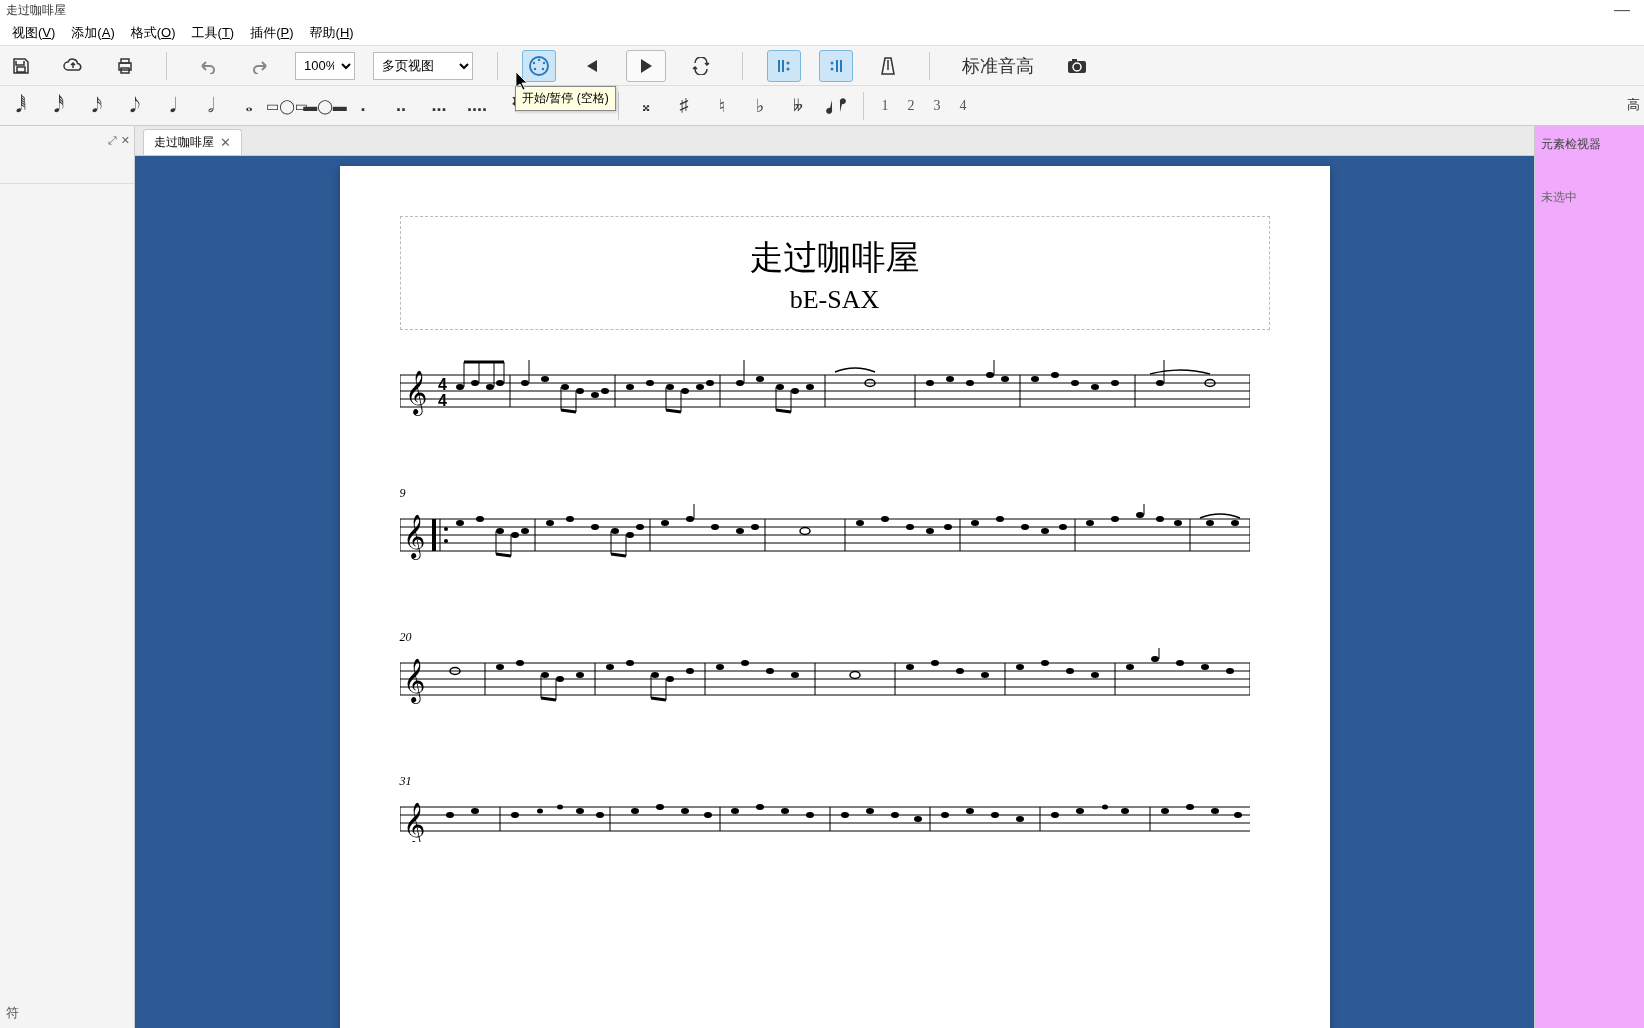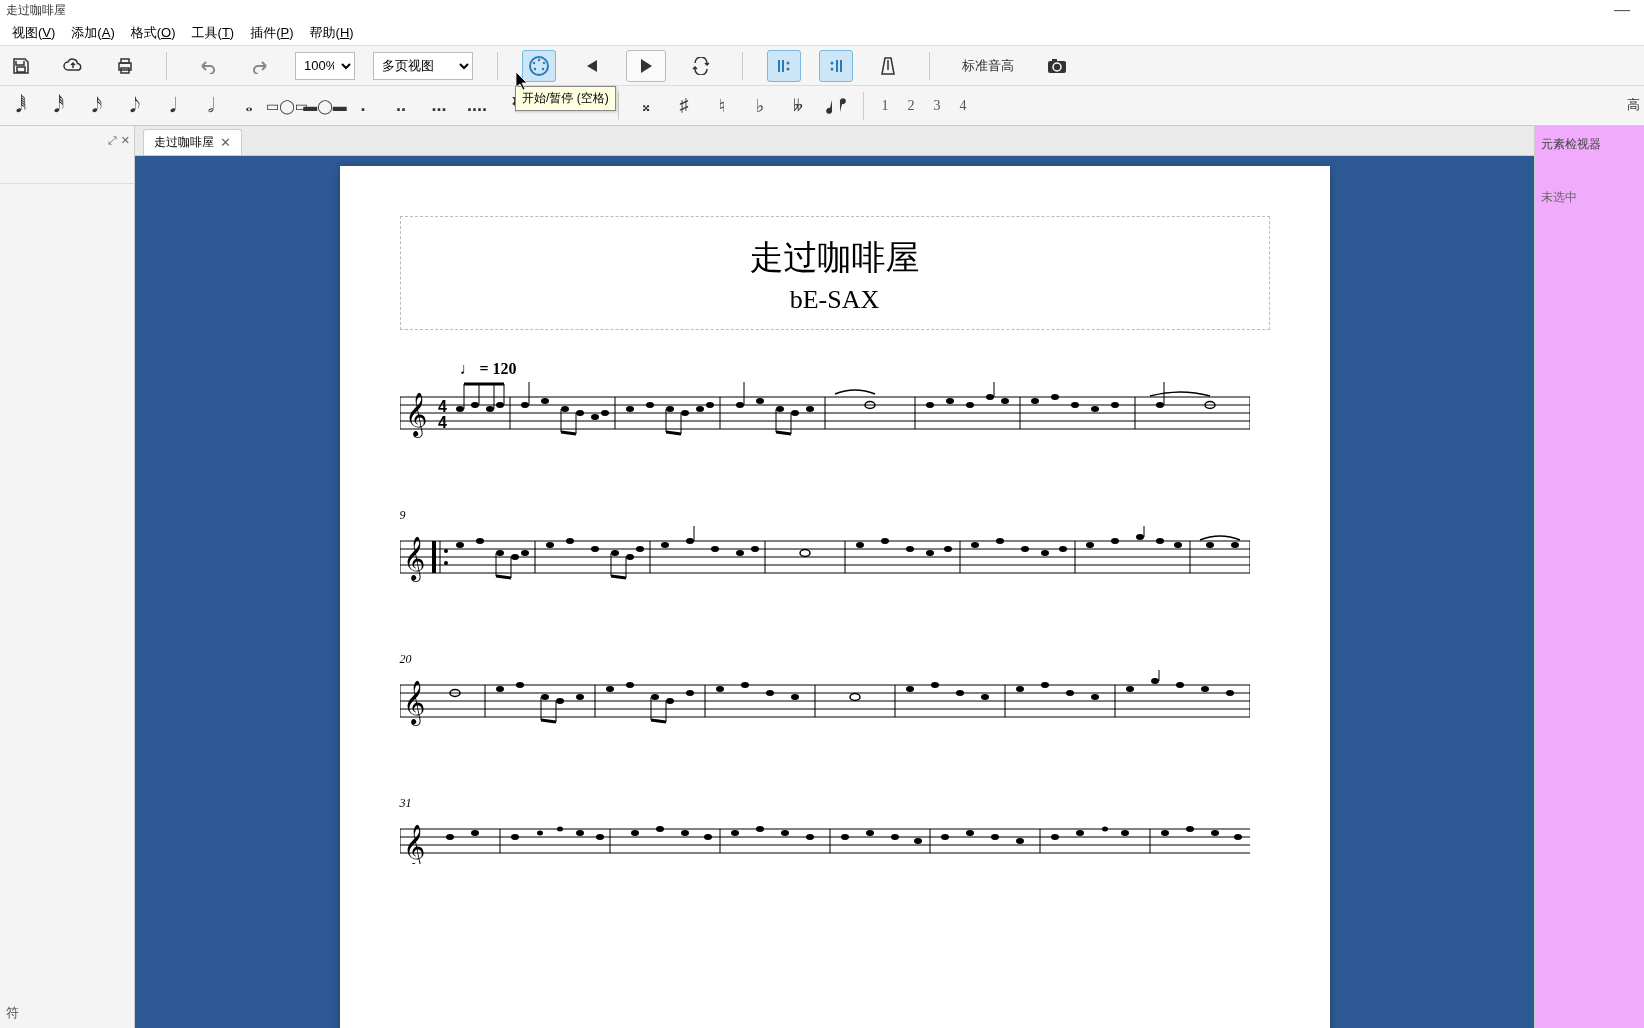--- a/index.html
+++ b/index.html
@@ -10,21 +10,21 @@
 .menu-item { padding: 3px 8px; cursor: pointer; }
 .menu-item u { text-decoration: underline; }
 .toolbar1 { background: #f5f5f5; height: 40px; display: flex; align-items: center; padding: 0 4px; border-bottom: 1px solid #ddd; gap: 18px; }
 .toolbar2 { background: #f5f5f5; height: 40px; display: flex; align-items: center; padding: 0 4px; border-bottom: 1px solid #ccc; gap: 4px; }
 .tb-btn { width: 34px; height: 32px; display: flex; align-items: center; justify-content: center; border: none; background: transparent; border-radius: 3px; cursor: pointer; color: #333; }
 .tb-btn.active { background: #cde6f7; border: 1px solid #7ab8e0; }
 .tb-btn.boxed { border: 1px solid #bbb; background: #fafafa; }
 .tb-sep { width: 1px; height: 28px; background: #ccc; margin: 0 6px; }
 .zoom-select { width: 60px; height: 28px; border: 1px solid #bbb; background: #fff; font-size: 13px; padding: 0 4px; }
 .view-select { width: 100px; height: 28px; border: 1px solid #bbb; background: #fff; font-size: 13px; padding: 0 4px; }
-.tb-label { font-size: 13px; color: #333; padding: 0 8px; }
+.tb-label { font-size: 18px; color: #333; padding: 0 8px; }
 .content-row { flex: 1; display: flex; overflow: hidden; }
 .left-panel { width: 135px; background: #f4f4f4; border-right: 1px solid #ccc; display: flex; flex-direction: column; }
 .left-panel-header { height: 28px; display: flex; justify-content: flex-end; align-items: center; padding: 0 4px; font-size: 11px; color: #666; gap: 4px; }
 .left-panel-search { height: 30px; display: flex; align-items: center; padding: 0 6px; border-bottom: 1px solid #ddd; }
 .search-input { flex: 1; border: none; background: transparent; height: 24px; font-size: 13px; outline: none; }
 .close-x { width: 20px; height: 20px; display: flex; align-items: center; justify-content: center; font-size: 15px; cursor: pointer; color: #333; }
 .left-panel-body { flex: 1; padding: 8px; font-size: 13px; color: #555; }
 .main-area { flex: 1; display: flex; flex-direction: column; background: #f4f4f4; }
 .tab-strip { height: 30px; background: #eaeaea; display: flex; align-items: flex-end; padding-left: 8px; border-bottom: 1px solid #ccc; }
 .doc-tab { background: #fff; height: 26px; display: flex; align-items: center; padding: 0 10px; font-size: 12px; border: 1px solid #ccc; border-bottom: none; border-radius: 3px 3px 0 0; gap: 6px; }
@@ -234,21 +234,20 @@
       </div>
     </div>
     <div class="score-viewport">
       <div class="score-page">
 
         <div class="title-frame">
           <div class="score-title">走过咖啡屋</div>
           <div class="score-subtitle">bE-SAX</div>
         </div>
 
-        <div class="tempo-mark">♩ = 120</div>
 
         <div class="staff-system">
           <svg class="staff-svg" viewBox="0 0 850 70">
             <g stroke="#000" stroke-width="1">
               <line x1="0" y1="15" x2="850" y2="15"></line>
                 <line x1="0" y1="23" x2="850" y2="23"></line>
                 <line x1="0" y1="31" x2="850" y2="31"></line>
                 <line x1="0" y1="39" x2="850" y2="39"></line>
                 <line x1="0" y1="47" x2="850" y2="47"></line>
               <line x1="0" y1="15" x2="0" y2="47"></line>

